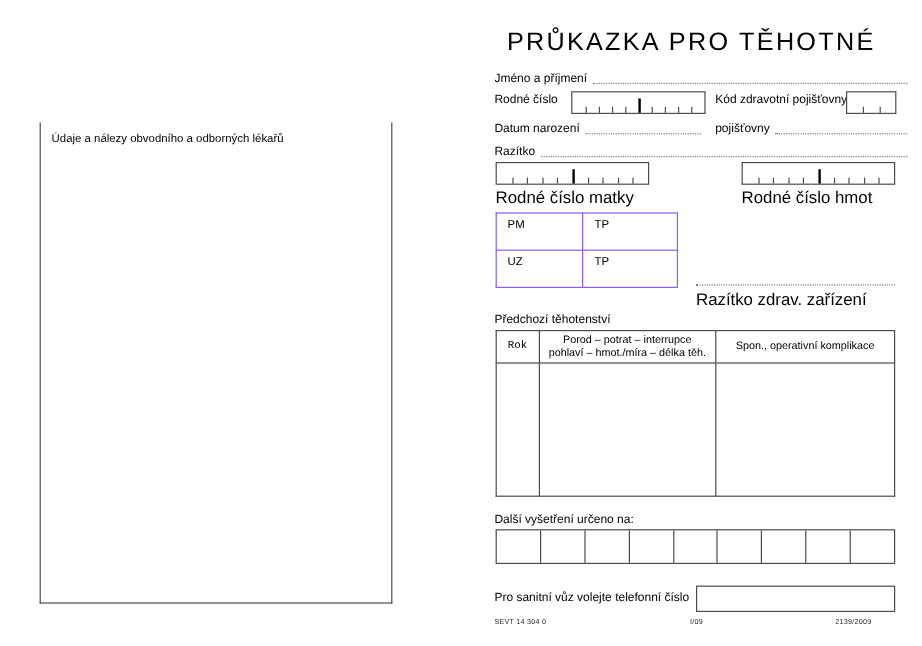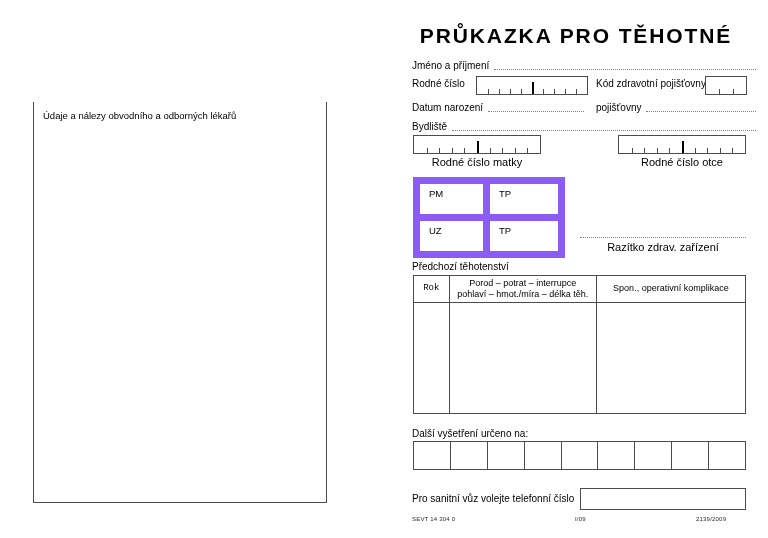--- a/index.html
+++ b/index.html
@@ -73,21 +73,21 @@
     height: 538px;
   }
 
   .title {
     position: absolute;
     left: 0;
     top: 24px;
     width: 352px;
     text-align: center;
     font-size: 21px;
-    font-weight: bold;
+    font-weight: normal;
     letter-spacing: 1.9px;
   }
 
   .frow {
     position: absolute;
     left: 12px;
     font-size: 10px;
     white-space: nowrap;
     display: flex;
     align-items: flex-start;
@@ -133,33 +133,33 @@
   }
 
   .plainbox {
     box-sizing: border-box;
     border: 1px solid #4c4c4c;
     background: #fff;
   }
 
   .caption {
     position: absolute;
-    font-size: 11px;
-    text-align: center;
+    font-size: 14px;
+    text-align: left;
   }
 
   
   .pmtable {
     position: absolute;
     box-sizing: border-box;
     border: 1px solid #4c4c4c;
     border-collapse: collapse;
   }
   .pmtable td {
-    border: 7px solid #8b5cf6;
+    border: 1px solid #8b5cf6;
     font-size: 9.5px;
     padding: 4px 0 4px 9px;
     height: 22px;
     vertical-align: top;
   }
 
   .dotline {
     position: absolute;
     border-bottom: 1px dotted #808080;
     height: 0;
@@ -254,21 +254,21 @@
     <div class="frow" style="top:102px; width:172px;">
       <span class="flabel">Datum narození</span>
       <span class="dots"></span>
     </div>
     <div class="frow" style="left:196px; top:102px; width:160px;">
       <span class="flabel">pojišťovny</span>
       <span class="dots"></span>
     </div>
 
     <div class="frow" style="top:121px; width:344px;">
-      <span class="flabel">Bydliště</span>
+      <span class="flabel">Razítko</span>
       <span class="dots"></span>
     </div>
 
     <div class="tickbox" style="position:absolute; left:13px; top:135px; width:128px; height:19px;">
       <div class="tick"></div>
       <div class="tick"></div>
       <div class="tick"></div>
       <div class="tick"></div>
       <div class="tick"></div>
       <div class="tick mid"></div>
@@ -284,21 +284,21 @@
       <div class="tick"></div>
       <div class="tick"></div>
       <div class="tick"></div>
       <div class="tick"></div>
       <div class="tick mid"></div>
       <div class="tick"></div>
       <div class="tick"></div>
       <div class="tick"></div>
       <div class="tick"></div>
     </div>
-    <div class="caption" style="left:218px; top:156px; width:128px;">Rodné číslo otce</div>
+    <div class="caption" style="left:218px; top:156px; width:128px;">Rodné číslo hmot</div>
 
     <table class="pmtable" style="left:13px; top:177px; width:152px;">
       <tbody>
         <tr>
           <td style="width:72px;">PM</td>
           <td style="width:80px;">TP</td>
         </tr>
         <tr>
           <td>UZ</td>
           <td>TP</td>

